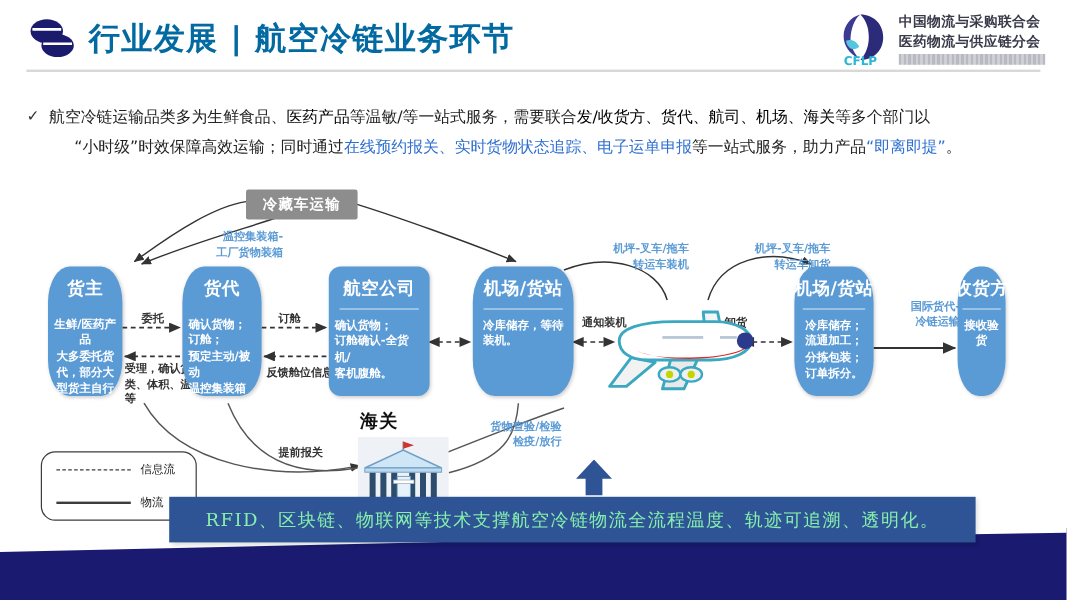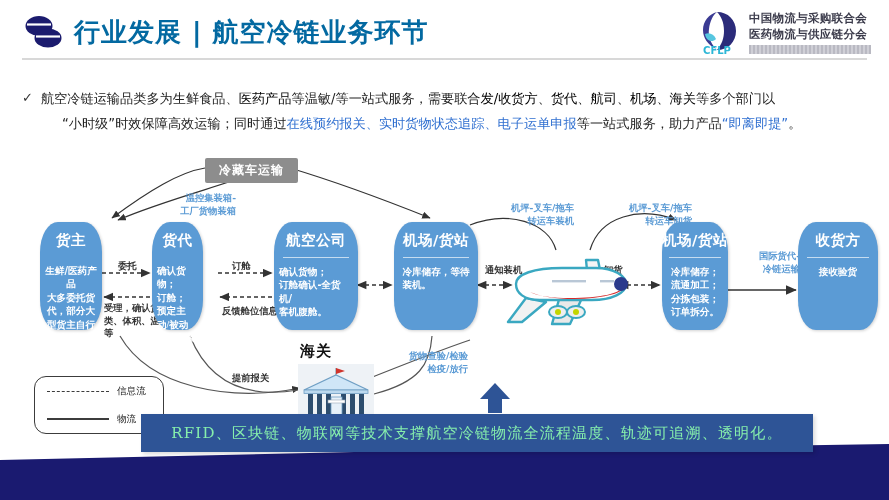--- a/index.html
+++ b/index.html
@@ -202,45 +202,45 @@
     <div class="lbl blue ctr" style="left:372px;top:200px;width:96px;">
       货物查验/检验<br>检疫/放行
     </div>
 
     <div class="pbox" style="left:40px;top:72px;width:62px;height:108px;">
       <div class="ptitle">货主</div>
       <div class="pdiv"></div>
       <div class="pbody">生鲜/医药产品<br>大多委托货代，部分大型货主自行订舱</div>
     </div>
 
-    <div class="pbox" style="left:152px;top:72px;width:51px;height:108px;font-family:Liberation Serif, serif;">
+    <div class="pbox" style="left:152px;top:72px;width:66px;height:108px;">
       <div class="ptitle">货代</div>
       <div class="pdiv"></div>
       <div class="pbody" style="text-align:left;">确认货物；<br>订舱；<br>预定主动/被动<br>温控集装箱</div>
     </div>
 
-    <div class="pbox" style="left:274px;top:72px;width:84px;height:108px;">
+    <div class="pbox" style="left:274px;top:72px;width:84px;height:108px;border-radius:10px;">
       <div class="ptitle">航空公司</div>
       <div class="pdiv"></div>
       <div class="pbody" style="text-align:left;">确认货物；<br>订舱确认-全货机/<br>客机腹舱。</div>
     </div>
 
     <div class="pbox" style="left:394px;top:72px;width:84px;height:108px;">
       <div class="ptitle">机场/货站</div>
       <div class="pdiv"></div>
       <div class="pbody" style="text-align:left;">冷库储存，等待<br>装机。</div>
     </div>
 
     <div class="pbox" style="left:662px;top:72px;width:66px;height:108px;">
       <div class="ptitle">机场/货站</div>
       <div class="pdiv"></div>
       <div class="pbody" style="text-align:left;">冷库储存；<br>流通加工；<br>分拣包装；<br>订单拆分。</div>
     </div>
 
-    <div class="pbox" style="left:798px;top:72px;width:80px;height:108px;">
+    <div class="pbox" style="left:798px;top:72px;width:40px;height:108px;">
       <div class="ptitle">收货方</div>
       <div class="pdiv"></div>
       <div class="pbody">接收验货</div>
     </div>
 
     <div class="plane" style="left:500px;top:96px;">
       <svg width="132" height="82" viewBox="0 0 132 82">
         <g stroke="#3aa8c1" stroke-width="2.4" stroke-linejoin="round">
           <path d="M26 52 L8 76 L22 76 L46 56 Z" fill="#f2f2f2"></path>
           <path d="M60 50 L52 78 L70 78 L82 52 Z" fill="#e9e9e9"></path>

